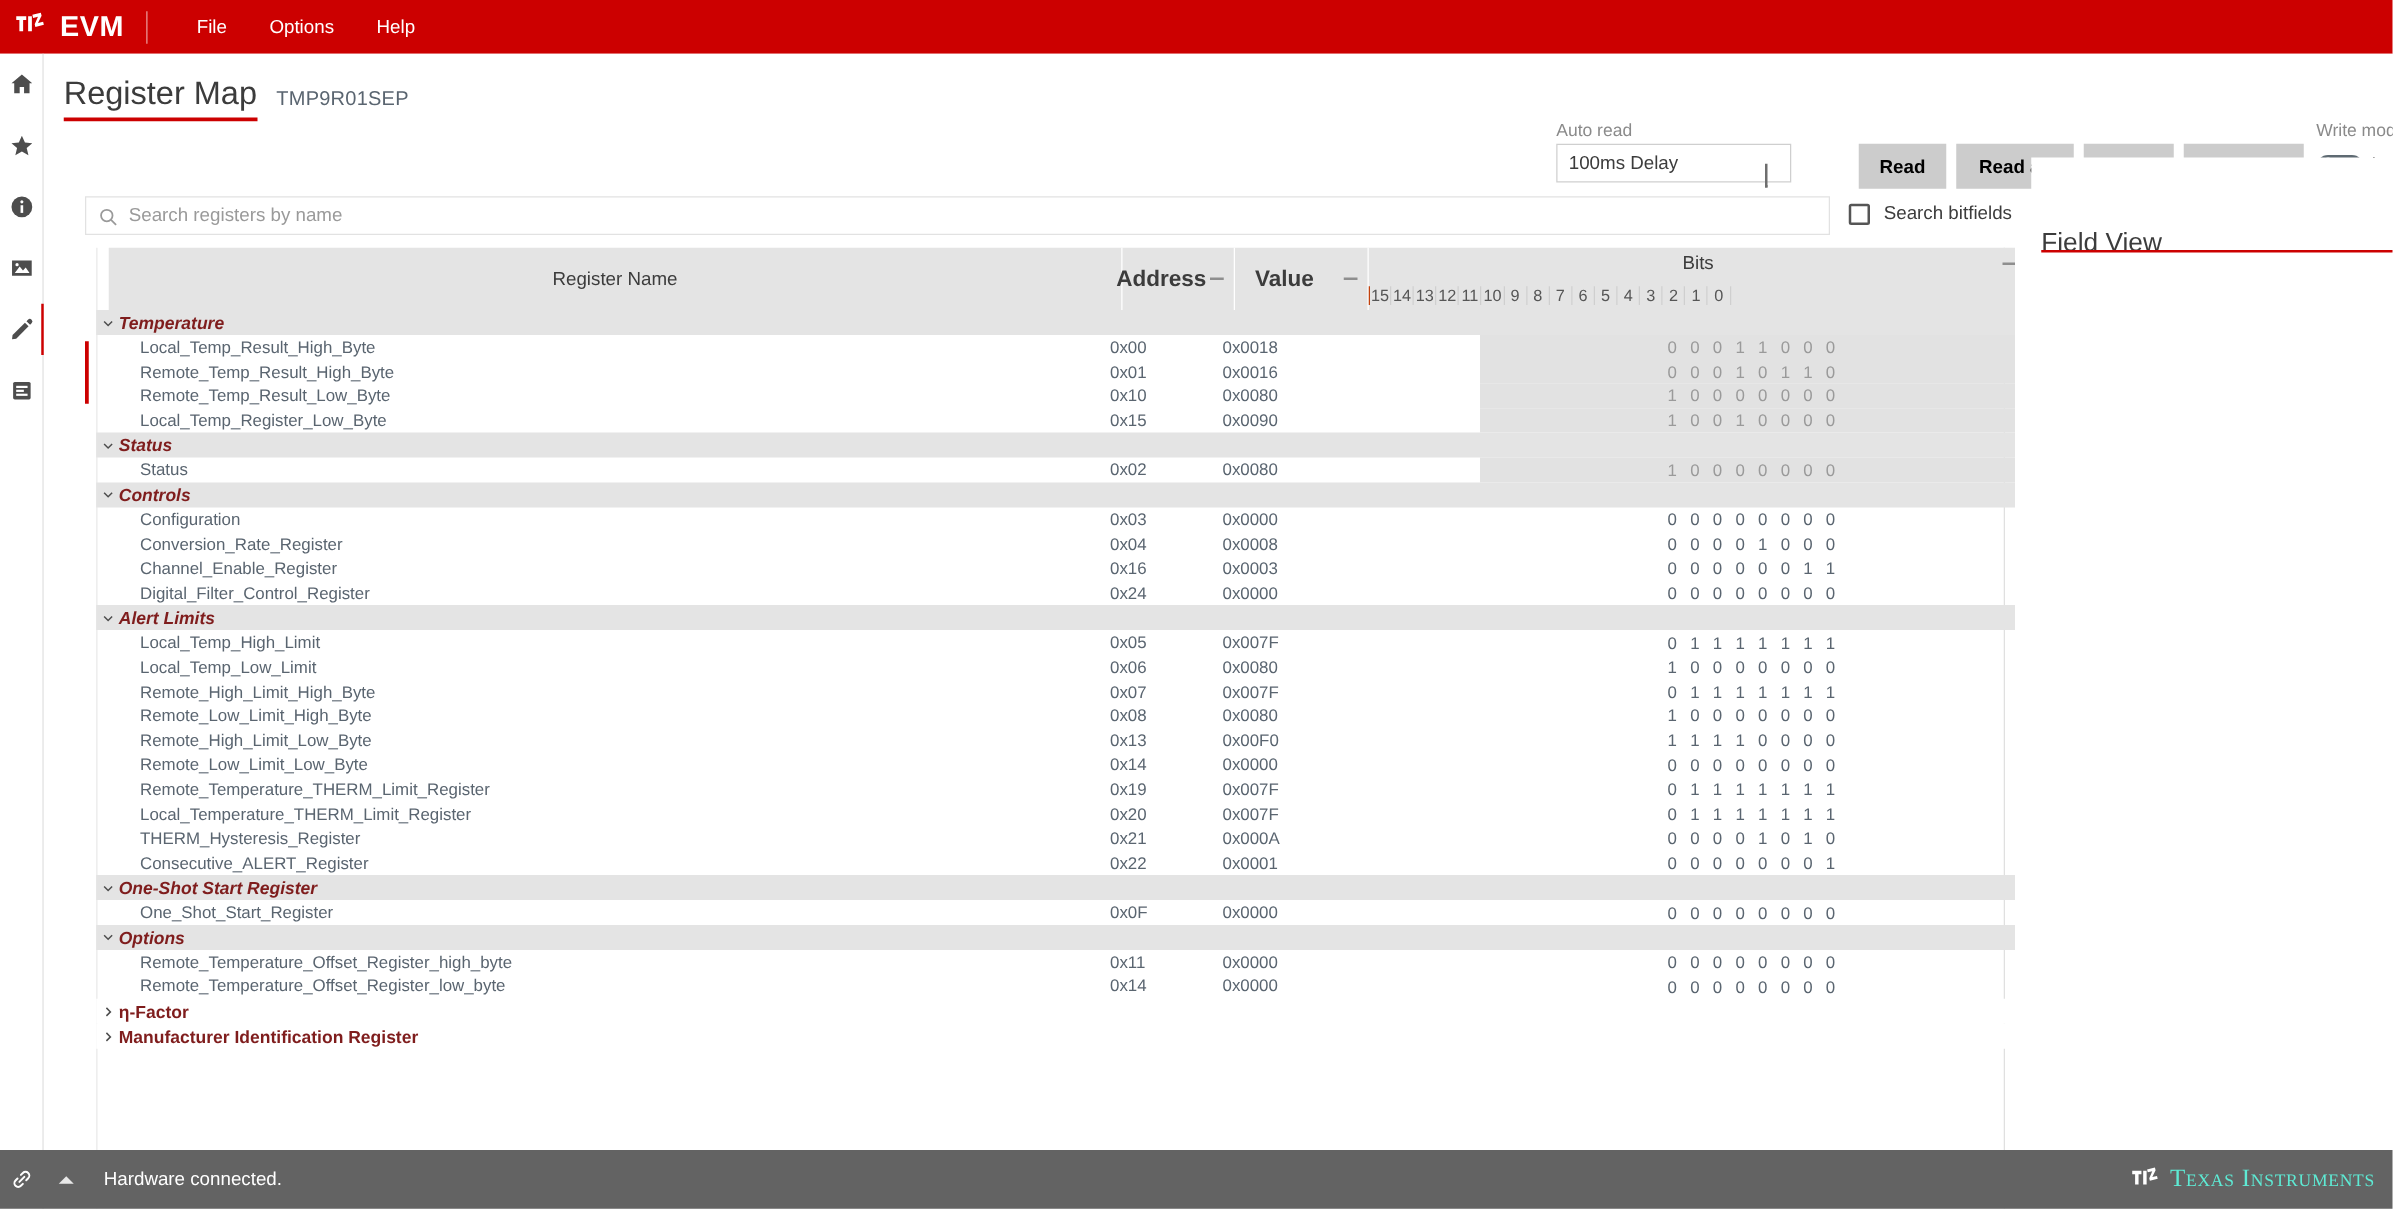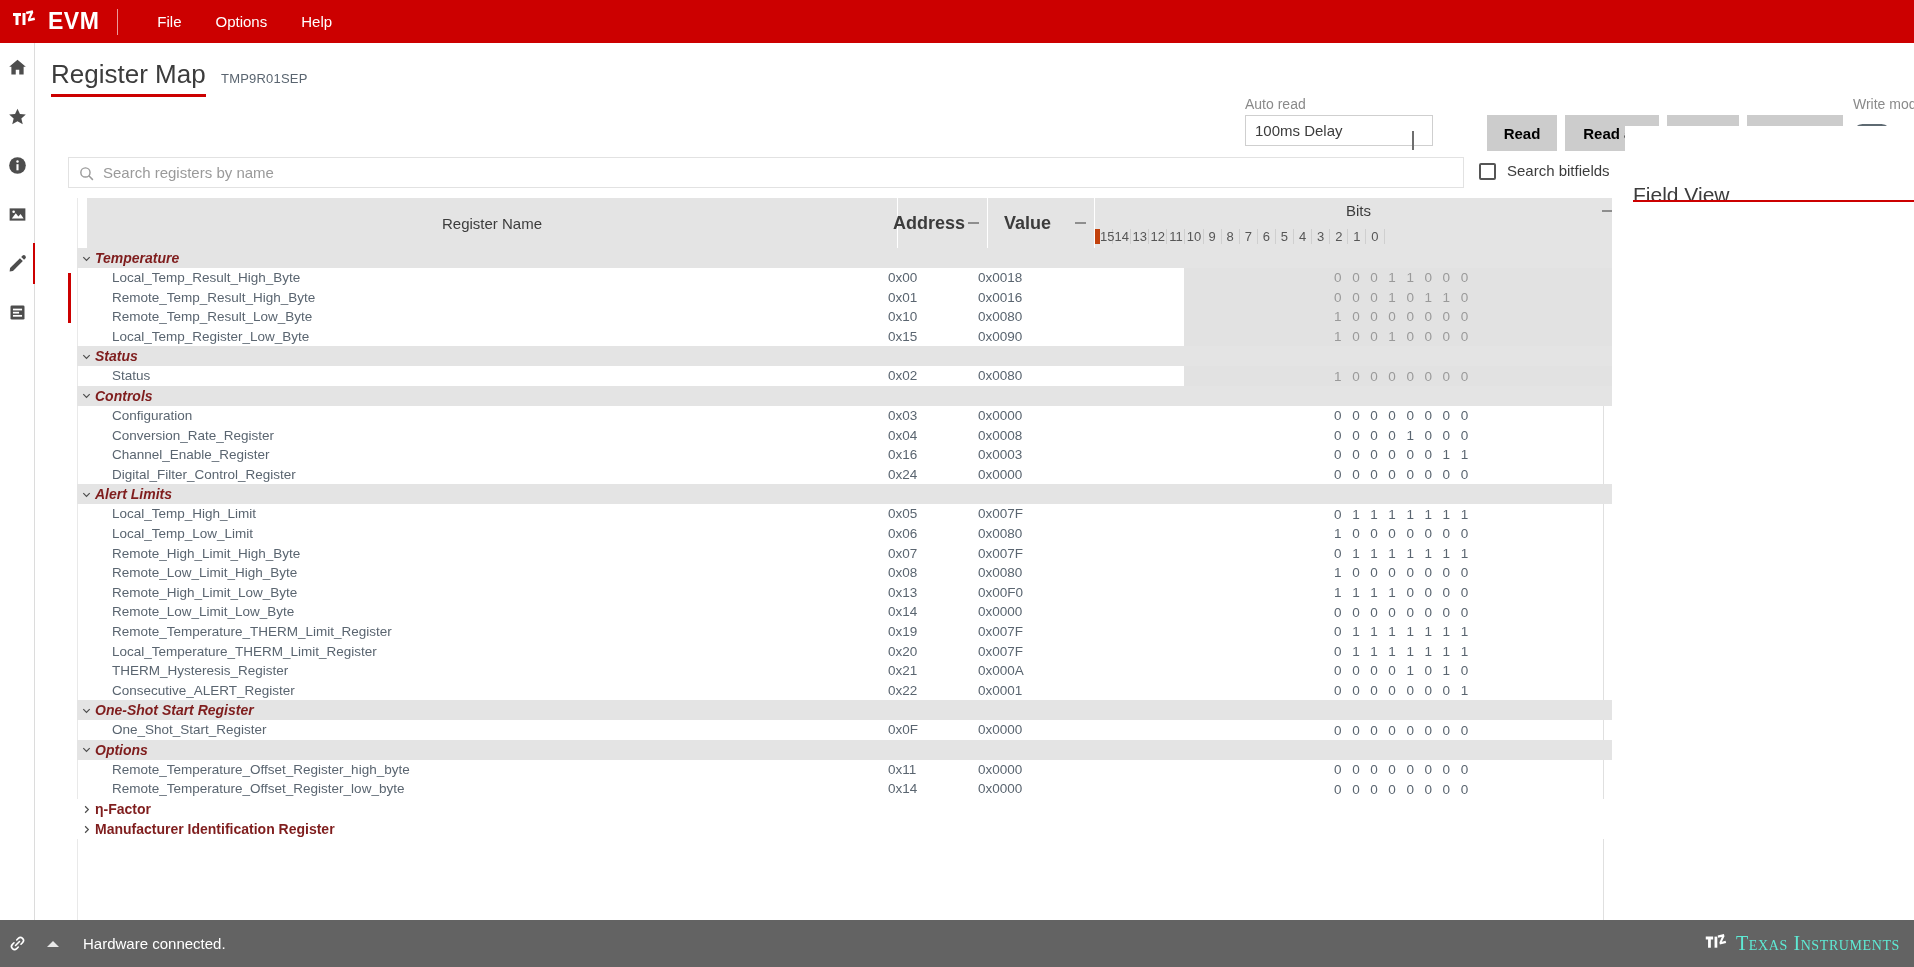--- a/index.html
+++ b/index.html
@@ -47,21 +47,21 @@
   .content { position: absolute; left: 35px; top: 43px; width: 1879px; height: 924px; background:#fff; }
 
   .page-head { position: absolute; left: 0; top: 0; width: 1879px; height: 66px; }
   .page-title {
     position: absolute; left: 16px; top: 16px;
     font-size: 26px; color: #3c3c3c; font-weight: normal;
     padding-bottom: 4px; border-bottom: 3px solid #cc0000;
   }
   .page-subtitle {
     position: absolute; left: 186px; top: 28px;
-    font-size: 13px; color: #5a6570; letter-spacing: .2px;
+    font-size: 16px; color: #5a6570; letter-spacing: .2px;
   }
 
   .autoread-label {
     position: absolute; left: 1210px; top: 53px;
     font-size: 14px; color: #8a8a8a;
   }
   .autoread-select {
     position: absolute; left: 1210px; top: 72px; width: 188px; height: 31px;
     border: 1px solid #cfcfcf; background: #fff;
     font-size: 15px; color: #3c3c3c; padding-left: 9px; line-height: 29px;
@@ -166,21 +166,21 @@
     position: absolute; right: 9px; top: 12px; width: 11px; height: 2px; background: #8e8e8e;
   }
   .bit-head-row {
     position: absolute; left: 0; bottom: 4px; width: 100%;
     display: flex;
   }
   .bit-head-cell {
     width: 18.1px; text-align: center; font-size: 13px; color: #565656;
     border-right: 1px solid #cfcfcf;
   }
-  .bit-head-cell:first-child { border-left: 5px solid #c2410c; }
+  .bit-head-cell:first-child { border-left: 1px solid #c2410c; }
 
   .tbody { position: absolute; left: 9px; top: 50px; width: 1535px; }
 
   .grp-row {
     position: relative; height: 20px; background: #e4e4e4;
     display: flex; align-items: center;
   }
   .grp-row .gchev {
     width: 18px; display: flex; align-items: center; justify-content: center;
   }

